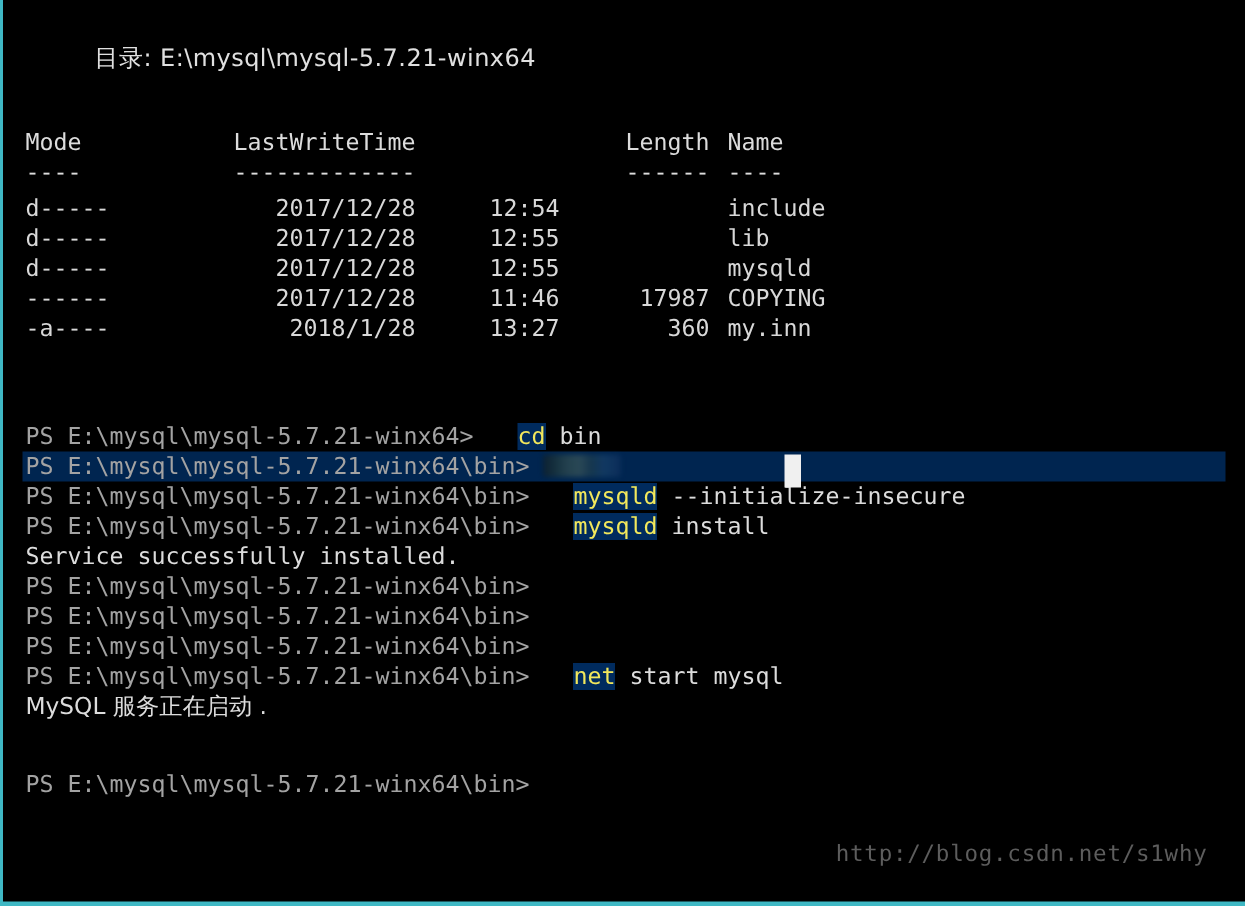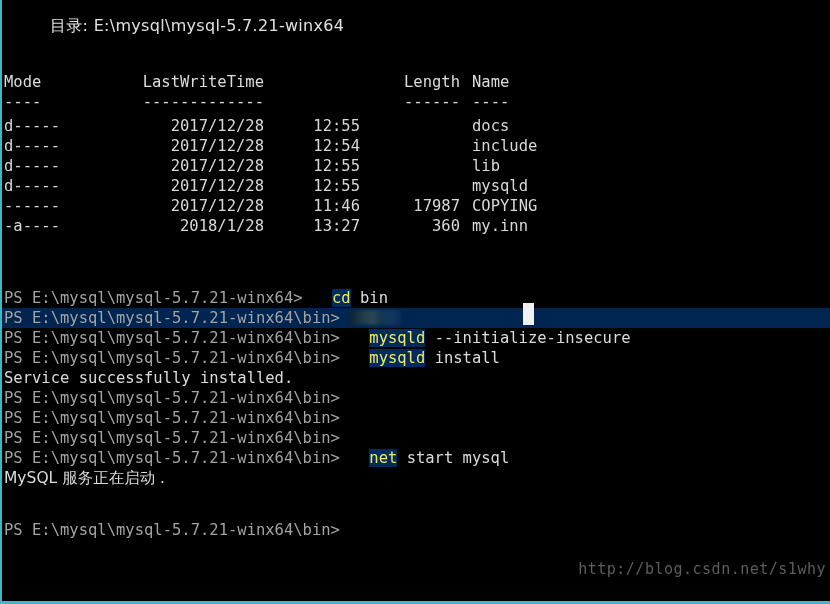--- a/index.html
+++ b/index.html
@@ -21,21 +21,21 @@
     font-family:"DejaVu Sans Mono","Liberation Mono",monospace;
     font-size:15.5px;
     line-height:20px;
     color:#d8d8d8;
     overflow:hidden;
   }
 
   .screen {
     position:absolute;
     top:0; left:0; right:0; bottom:0;
-    padding:0;
+    padding:13px;
     border-radius:25px;
   }
 
   .line {
     position:relative;
     height:20px;
     line-height:20px;
     white-space:pre;
     padding-left:2px;
   }
@@ -112,21 +112,21 @@
     position:absolute;
     left:521px;
     top:303px;
     width:11px;
     height:22px;
     background:#f0f0f0;
   }
 
   .watermark {
     position:absolute;
-    right:4px;
+    right:25px;
     bottom:22px;
     color:#5d5d5d;
     font-size:15px;
     letter-spacing:0.5px;
     font-family:"DejaVu Sans Mono","Liberation Mono",monospace;
     white-space:pre;
   }
 </style>
 </head>
 <body>
@@ -140,21 +140,20 @@
 
     <div class="sp-36"></div>
 
     <div class="line hdr"><span class="col-mode">Mode</span><span class="col-date">LastWriteTime</span><span class="col-time"></span><span class="col-length">Length</span><span class="col-name">Name</span></div>
 
     <div class="line hdr"><span class="col-mode">----</span><span class="col-date">-------------</span><span class="col-time"></span><span class="col-length">------</span><span class="col-name">----</span></div>
 
     <div class="sp-4"></div>
 
 
-    <div class="line"><span class="col-mode">d-----</span><span class="col-date">2017/12/28</span><span class="col-time">12:55</span><span class="col-length"></span><span class="col-name">docs</span></div>
 
     <div class="line"><span class="col-mode">d-----</span><span class="col-date">2017/12/28</span><span class="col-time">12:54</span><span class="col-length"></span><span class="col-name">include</span></div>
 
     <div class="line"><span class="col-mode">d-----</span><span class="col-date">2017/12/28</span><span class="col-time">12:55</span><span class="col-length"></span><span class="col-name">lib</span></div>
 
     <div class="line"><span class="col-mode">d-----</span><span class="col-date">2017/12/28</span><span class="col-time">12:55</span><span class="col-length"></span><span class="col-name">mysqld</span></div>
 
     <div class="line"><span class="col-mode">------</span><span class="col-date">2017/12/28</span><span class="col-time">11:46</span><span class="col-length">17987</span><span class="col-name">COPYING</span></div>
 
     <div class="line"><span class="col-mode">-a----</span><span class="col-date">2018/1/28</span><span class="col-time">13:27</span><span class="col-length">360</span><span class="col-name">my.inn</span></div>

